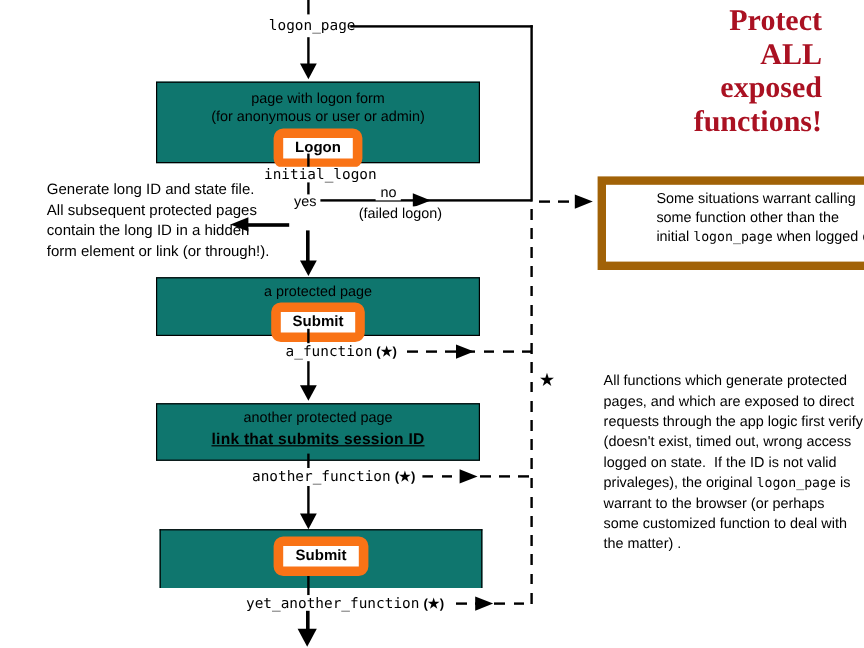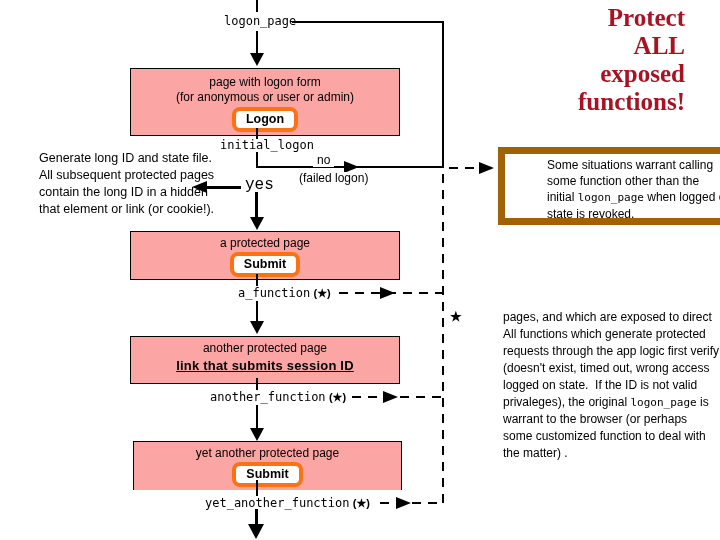--- a/index.html
+++ b/index.html
@@ -6,23 +6,23 @@
   body{width:720px;height:540px;position:relative;background:#fff;overflow:hidden;
        font-family:"Liberation Sans",sans-serif;color:#000;}
   .abs{position:absolute;}
   .hline{position:absolute;height:2px;background:#000;}
   .vline{position:absolute;width:2px;background:#000;}
   .dash-h{position:absolute;height:2px;background:repeating-linear-gradient(90deg,#000 0 9px,transparent 9px 16px);}
   .dash-v{position:absolute;width:2px;background:repeating-linear-gradient(180deg,#000 0 9px,transparent 9px 16px);}
   .arr-down{position:absolute;width:0;height:0;border-left:7px solid transparent;border-right:7px solid transparent;border-top:13px solid #000;}
   .arr-right{position:absolute;width:0;height:0;border-top:6px solid transparent;border-bottom:6px solid transparent;border-left:15px solid #000;}
   .arr-left{position:absolute;width:0;height:0;border-top:6px solid transparent;border-bottom:6px solid transparent;border-right:15px solid #000;}
-  .node{position:absolute;border:1px solid #000;background:#fca5a5;text-align:center;font-size:12px;line-height:15px;}
+  .node{position:absolute;border:1px solid #000;background:#0f766e;text-align:center;font-size:12px;line-height:15px;}
   .node.open-bottom{border-bottom:none;}
-  .btn{display:inline-block;border:4px solid #f97316;border-radius:8px;background:#fff;
+  .btn{display:inline-block;border:8px solid #f97316;border-radius:8px;background:#fff;
        padding:0 10px;font-weight:bold;font-size:12.5px;line-height:17px;cursor:pointer;}
   .mono{font-family:"DejaVu Sans Mono","Liberation Mono",monospace;font-size:12px;}
   .mono-inline{font-family:"DejaVu Sans Mono","Liberation Mono",monospace;font-size:11px;}
   .lbl{position:absolute;background:#fff;white-space:nowrap;line-height:13px;}
   .fn-label{position:absolute;background:#fff;white-space:nowrap;font-size:12px;line-height:14px;}
   .fn-marker{font-weight:bold;font-size:11px;}
   .richlines div{white-space:pre;margin-left:36px;}
   .note{font-size:12.5px;line-height:17px;}
   .sidebox{position:absolute;border:7px solid #a16207;background:#fff;font-size:12px;line-height:16px;padding:3px 6px;}
   .footnote{font-size:12px;line-height:17px;}
@@ -52,29 +52,29 @@
   <div>(for anonymous or user or admin)</div>
   <span class="btn" style="margin-top:2px;">Logon</span>
 </div>
 
 <div class="vline" style="left:256px;top:128px;height:40px;"></div>
 <div class="lbl mono" style="left:220px;top:139px;">initial_logon</div>
 <div class="hline" style="left:256px;top:166px;width:187px;"></div>
 <div class="lbl" style="left:313px;top:154px;font-size:12px;padding:0 4px;">no</div>
 <div class="arr-right" style="left:344px;top:161px;"></div>
 <div class="lbl" style="left:299px;top:172px;font-size:12px;">(failed logon)</div>
-<div class="lbl" style="left:242px;top:179px;font-size:16px;padding:0 3px;font-family:Liberation Mono, monospace;">yes</div>
+<div class="lbl" style="left:242px;top:162px;font-size:12px;padding:0 3px;">yes</div>
 
 <div class="hline" style="left:205px;top:186px;width:36px;height:3px;"></div>
 <div class="arr-left" style="left:192px;top:181px;"></div>
 <div class="abs richlines note" style="left:3px;top:150px;width:210px;">
     <div><span>Generate long ID and state file.</span></div>
     <div><span>All subsequent protected pages</span></div>
     <div><span>contain the long ID in a hidden</span></div>
-    <div><span>that element or link (or cookie!).</span></div>
+    <div><span>form element or link (or through!).</span></div>
   </div>
 
 <div class="vline" style="left:255px;top:192px;height:27px;width:3px;"></div>
 <div class="arr-down" style="left:250px;top:217px;"></div>
 
 <div class="node" style="left:130px;top:231px;width:268px;height:43px;padding-top:4px;">
   <div>a protected page</div>
   <span class="btn" style="margin-top:1px;">Submit</span>
 </div>
 
@@ -99,21 +99,20 @@
   <span class="mono">another_function</span>
   <span class="fn-marker">(★)</span>
 </div>
 <div class="dash-h" style="left:352px;top:396px;width:91px;"></div>
 <div class="arr-right" style="left:383px;top:391px;"></div>
 
 <div class="vline" style="left:256px;top:405px;height:24px;"></div>
 <div class="arr-down" style="left:250px;top:428px;"></div>
 
 <div class="node open-bottom" style="left:133px;top:441px;width:267px;height:44px;padding-top:4px;">
-  <div>yet another protected page</div>
   <span class="btn" style="margin-top:1px;">Submit</span>
 </div>
 
 <div class="vline" style="left:256px;top:480px;height:16px;"></div>
 <div class="fn-label" style="left:205px;top:496px;">
   <span class="mono">yet_another_function</span>
   <span class="fn-marker">(★)</span>
 </div>
 <div class="dash-h" style="left:380px;top:502px;width:63px;"></div>
 <div class="arr-right" style="left:396px;top:497px;"></div>
@@ -122,27 +121,26 @@
 <div class="arr-down" style="left:248px;top:524px;border-left-width:8px;border-right-width:8px;border-top-width:15px;"></div>
 
 <div class="dash-v" style="left:442px;top:174px;height:331px;"></div>
 <div class="dash-h" style="left:449px;top:167px;width:30px;"></div>
 <div class="arr-right" style="left:479px;top:162px;"></div>
 
 <div class="sidebox richlines" style="left:498px;top:147px;width:209px;height:58px;">
     <div><span>Some situations warrant calling</span></div>
     <div><span>some function other than the</span></div>
     <div><span>initial </span><span class="mono-inline">logon_page</span><span> when logged on</span></div>
-    <div><span>state is revoked.</span></div>
   </div>
 
 <div class="abs" style="left:450px;top:309px;font-weight:bold;font-size:13px;">★</div>
 <div class="abs richlines footnote" style="left:467px;top:309px;width:252px;">
+    <div><span>All functions which generate protected</span></div>
     <div><span>pages, and which are exposed to direct</span></div>
-    <div><span>All functions which generate protected</span></div>
     <div><span>requests through the app logic first verify</span></div>
     <div><span>(doesn't exist, timed out, wrong access</span></div>
     <div><span>logged on state.  If the ID is not valid</span></div>
     <div><span>privaleges), the original </span><span class="mono-inline">logon_page</span><span> is</span></div>
     <div><span>warrant to the browser (or perhaps</span></div>
     <div><span>some customized function to deal with</span></div>
     <div><span>the matter) .</span></div>
   </div>
 
 </body></html>

